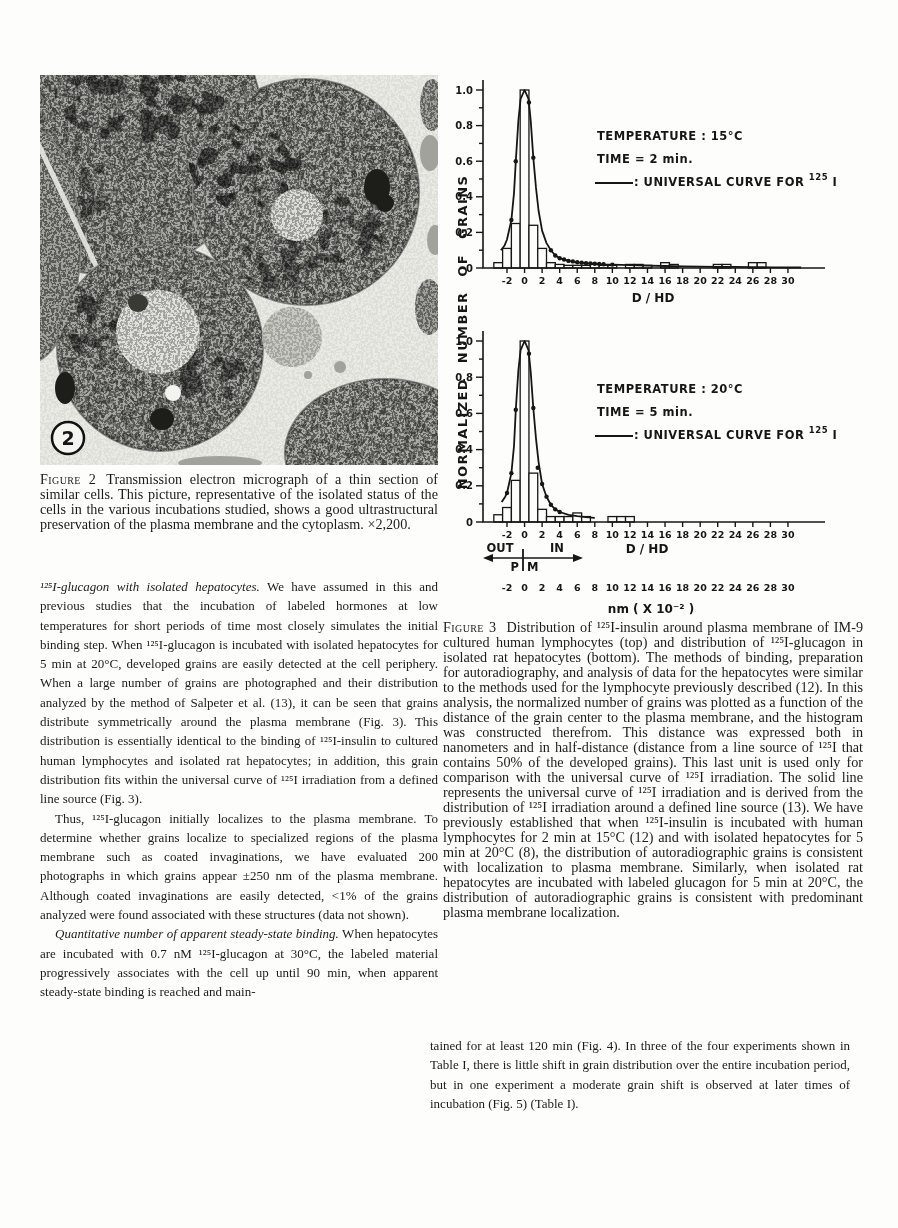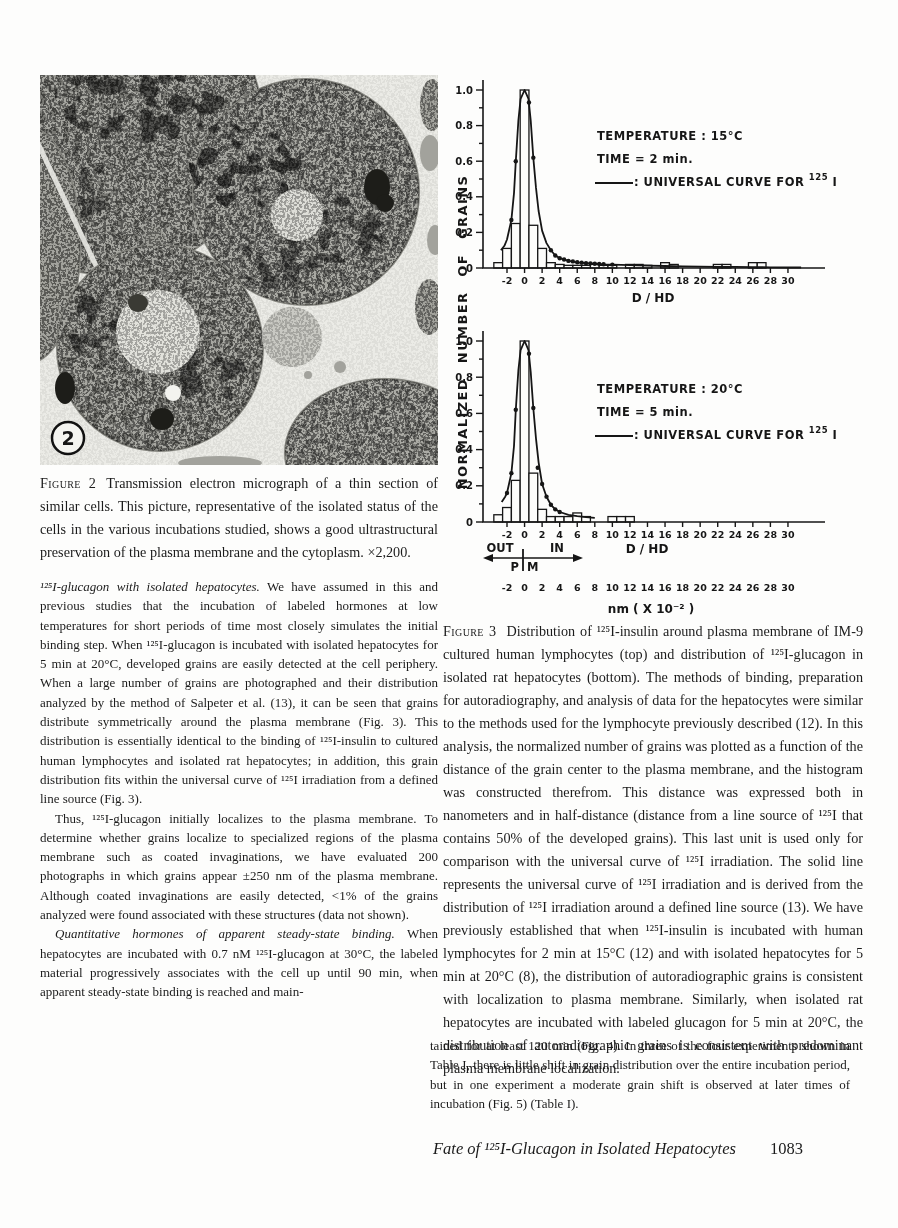--- a/index.html
+++ b/index.html
@@ -4,21 +4,21 @@
 <style>
   html,body{margin:0;padding:0;background:#ffffff;}
   .page{position:relative;width:898px;height:1228px;background:#fdfdfc;overflow:hidden;
         font-family:"Liberation Serif",serif;color:#1b1b1b;}
   .abs{position:absolute;}
   
   .bt{font-size:13px;line-height:19.3px;text-align:justify;margin:0;}
   .bt.indent{text-indent:15px;}
   .ital{font-style:italic;}
   
-  .caption{font-size:14.2px;line-height:23px;text-align:justify;margin:0;}
+  .caption{font-size:14.2px;line-height:15px;text-align:justify;margin:0;}
   .figtag{font-variant:small-caps;letter-spacing:.4px;margin-right:10px;}
   
   .ylab{position:absolute;left:462px;top:332px;transform:translate(-50%,-50%) rotate(-90deg);
         font-family:"DejaVu Sans",sans-serif;font-weight:bold;font-size:13px;
         letter-spacing:1.4px;word-spacing:9px;white-space:nowrap;color:#161616;}
   
   .footer{position:absolute;left:433px;top:1139px;width:440px;font-size:16.5px;}
   .footer .ftitle{font-style:italic;}
   .footer .fpage{margin-left:30px;font-style:normal;}
   svg text{font-family:"DejaVu Sans",sans-serif;fill:#161616;}
@@ -122,21 +122,21 @@
         <text x="28" y="370" text-anchor="middle" font-size="19" font-weight="bold">2</text>
       </g>
     </g>
   </svg>
 
   <p class="caption abs" style="left:40px;top:472px;width:398px;"><span class="figtag">Figure 2</span><span>Transmission electron micrograph of a thin section of similar cells. This picture, representative of the isolated status of the cells in the various incubations studied, shows a good ultrastructural preservation of the plasma membrane and the cytoplasm. ×2,200.</span></p>
 
   <div class="abs" style="left:40px;top:577px;width:398px;">
     <p class="bt"><span class="ital">¹²⁵I-glucagon with isolated hepatocytes.</span><span>  We have assumed in this and previous studies that the incubation of labeled hormones at low temperatures for short periods of time most closely simulates the initial binding step. When ¹²⁵I-glucagon is incubated with isolated hepatocytes for 5 min at 20°C, developed grains are easily detected at the cell periphery. When a large number of grains are photographed and their distribution analyzed by the method of Salpeter et al. (13), it can be seen that grains distribute symmetrically around the plasma membrane (Fig. 3). This distribution is essentially identical to the binding of ¹²⁵I-insulin to cultured human lymphocytes and isolated rat hepatocytes; in addition, this grain distribution fits within the universal curve of ¹²⁵I irradiation from a defined line source (Fig. 3).</span></p>
     <p class="bt indent">Thus, ¹²⁵I-glucagon initially localizes to the plasma membrane. To determine whether grains localize to specialized regions of the plasma membrane such as coated invaginations, we have evaluated 200 photographs in which grains appear ±250 nm of the plasma membrane. Although coated invaginations are easily detected, &lt;1% of the grains analyzed were found associated with these structures (data not shown).</p>
-    <p class="bt indent"><span class="ital">Quantitative hormones of apparent steady-state binding.</span><span>  When hepatocytes are incubated with 0.7 nM ¹²⁵I-glucagon at 30°C, the labeled material progressively associates with the cell up until 90 min, when apparent steady-state binding is reached and main-</span></p>
+    <p class="bt indent"><span class="ital">Quantitative number of apparent steady-state binding.</span><span>  When hepatocytes are incubated with 0.7 nM ¹²⁵I-glucagon at 30°C, the labeled material progressively associates with the cell up until 90 min, when apparent steady-state binding is reached and main-</span></p>
   </div>
 
   <svg id="chart-top" class="abs" style="left:443px;top:75px;" width="455" height="250" viewBox="0 0 455 250">
       <rect x="50.83" y="187.66" width="8.78" height="5.340000000000003" fill="#fdfdfb" stroke="#161616" stroke-width="1.3"></rect>
       <rect x="59.61" y="173.42" width="8.78" height="19.580000000000013" fill="#fdfdfb" stroke="#161616" stroke-width="1.3"></rect>
       <rect x="68.39" y="148.5" width="8.78" height="44.5" fill="#fdfdfb" stroke="#161616" stroke-width="1.3"></rect>
       <rect x="77.17" y="15" width="8.78" height="178" fill="#fdfdfb" stroke="#161616" stroke-width="1.3"></rect>
       <rect x="85.95" y="150.28" width="8.78" height="42.72" fill="#fdfdfb" stroke="#161616" stroke-width="1.3"></rect>
       <rect x="94.73" y="173.42" width="8.78" height="19.580000000000013" fill="#fdfdfb" stroke="#161616" stroke-width="1.3"></rect>
       <rect x="103.51" y="187.66" width="8.78" height="5.340000000000003" fill="#fdfdfb" stroke="#161616" stroke-width="1.3"></rect>
@@ -345,18 +345,14 @@
       <text x="208" y="288" text-anchor="middle" font-size="12" font-weight="bold">nm  ( X 10⁻² )</text>
     </svg>
   <div class="ylab">NORMALIZED  NUMBER  OF  GRAINS</div>
 
   <p class="caption abs" style="left:443px;top:620px;width:420px;"><span class="figtag">Figure 3</span><span>Distribution of ¹²⁵I-insulin around plasma membrane of IM-9 cultured human lymphocytes (top) and distribution of ¹²⁵I-glucagon in isolated rat hepatocytes (bottom). The methods of binding, preparation for autoradiography, and analysis of data for the hepatocytes were similar to the methods used for the lymphocyte previously described (12). In this analysis, the normalized number of grains was plotted as a function of the distance of the grain center to the plasma membrane, and the histogram was constructed therefrom. This distance was expressed both in nanometers and in half-distance (distance from a line source of ¹²⁵I that contains 50% of the developed grains). This last unit is used only for comparison with the universal curve of ¹²⁵I irradiation. The solid line represents the universal curve of ¹²⁵I irradiation and is derived from the distribution of ¹²⁵I irradiation around a defined line source (13). We have previously established that when ¹²⁵I-insulin is incubated with human lymphocytes for 2 min at 15°C (12) and with isolated hepatocytes for 5 min at 20°C (8), the distribution of autoradiographic grains is consistent with localization to plasma membrane. Similarly, when isolated rat hepatocytes are incubated with labeled glucagon for 5 min at 20°C, the distribution of autoradiographic grains is consistent with predominant plasma membrane localization.</span></p>
 
   <div class="abs" style="left:430px;top:1036px;width:420px;">
     <p class="bt">tained for at least 120 min (Fig. 4). In three of the four experiments shown in Table I, there is little shift in grain distribution over the entire incubation period, but in one experiment a moderate grain shift is observed at later times of incubation (Fig. 5) (Table I).</p>
   </div>
 
-  <div class="footer">
-    <span class="ftitle">Fate of ¹²⁵I-Glucagon in Isolated Hepatocytes</span>
-    <span class="fpage">1083</span>
-  </div>
 
 </div>
 
 </body></html>

